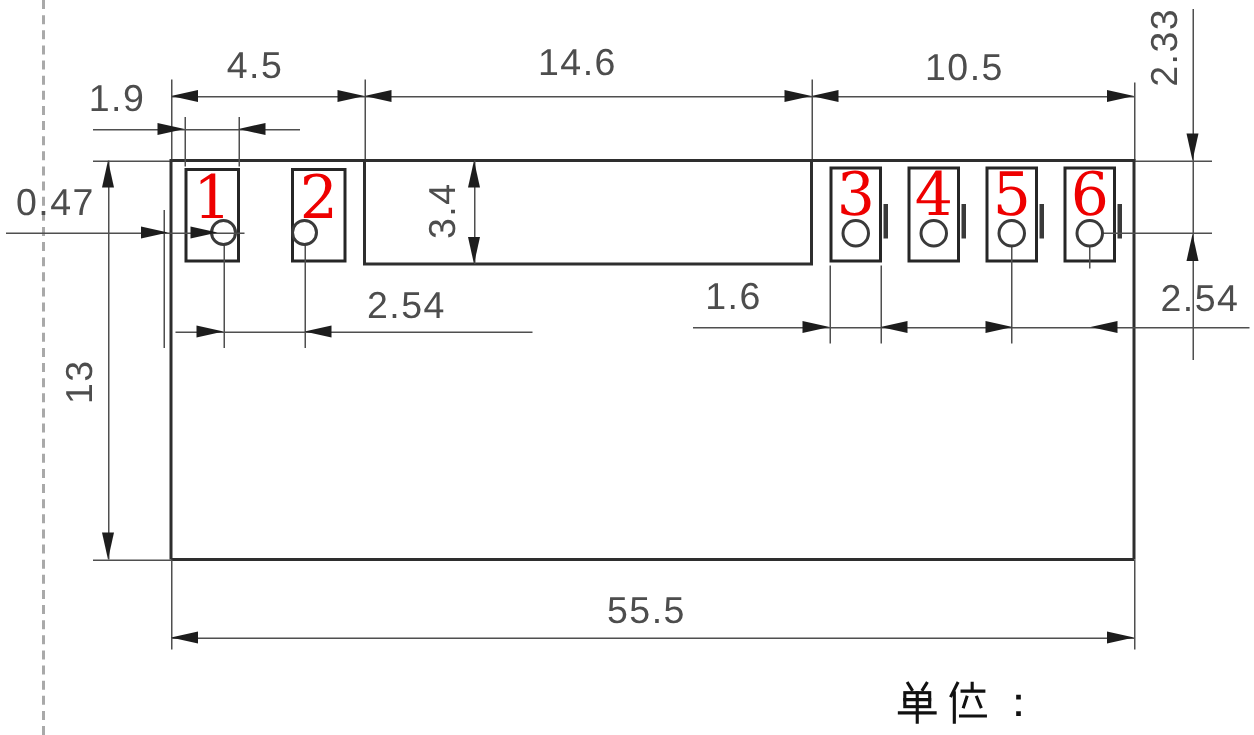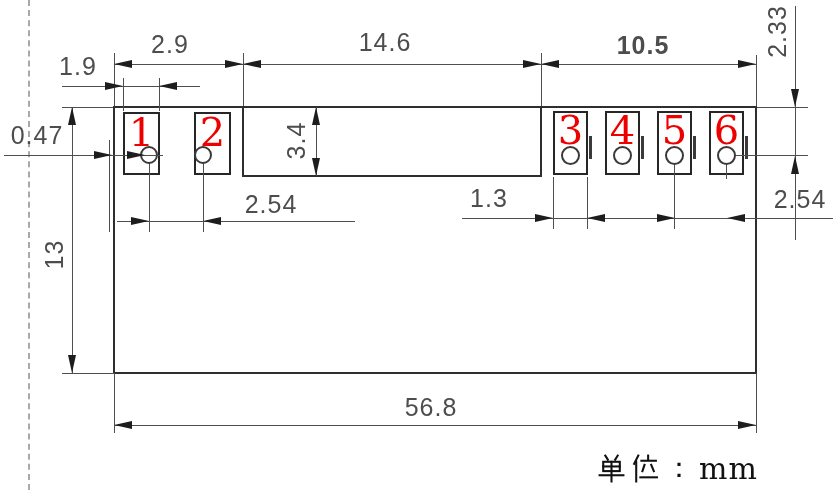--- a/index.html
+++ b/index.html
@@ -96,23 +96,23 @@
   <span class="pin" style="left:660px;top:112px;width:29px;">5</span>
   <span class="pin" style="left:712px;top:112px;width:29px;">6</span>
 
   <div class="hl" style="left:114px;top:64px;width:642px;"></div>
   <i class="ar l" style="left:114px;top:60px;"></i>
   <i class="ar r" style="left:225px;top:60px;"></i>
   <i class="ar l" style="left:243px;top:60px;"></i>
   <i class="ar r" style="left:523px;top:60px;"></i>
   <i class="ar l" style="left:541px;top:60px;"></i>
   <i class="ar r" style="left:738px;top:60px;"></i>
-  <span class="dimtext" style="left:144px;top:32px;width:52px;">2.9</span>
+  <span class="dimtext" style="left:144px;top:32px;width:52px;">4.5</span>
   <span class="dimtext" style="left:352px;top:30px;width:66px;text-align:center;">14.6</span>
-  <span class="dimtext" style="left:613px;top:33px;width:60px;font-weight:bold;">10.5</span>
+  <span class="dimtext" style="left:613px;top:33px;width:60px;">10.5</span>
 
   <div class="vl" style="left:123px;top:78px;height:33px;"></div>
   <div class="vl" style="left:159px;top:78px;height:33px;"></div>
   <div class="hl" style="left:62px;top:86px;width:138px;"></div>
   <i class="ar r" style="left:105px;top:82px;"></i>
   <i class="ar l" style="left:159px;top:82px;"></i>
   <span class="dimtext" style="left:58px;top:54px;width:40px;">1.9</span>
 
   <div class="hl" style="left:4px;top:155px;width:159px;"></div>
   <i class="ar r" style="left:94px;top:151px;"></i>
@@ -134,32 +134,32 @@
   <i class="ar l" style="left:203px;top:217px;"></i>
   <span class="dimtext" style="left:242px;top:192px;width:58px;">2.54</span>
 
   <div class="vl" style="left:553px;top:177px;height:52px;"></div>
   <div class="vl" style="left:587px;top:177px;height:52px;"></div>
   <div class="hl" style="left:462px;top:218px;width:371px;"></div>
   <i class="ar r" style="left:535px;top:214px;"></i>
   <i class="ar l" style="left:587px;top:214px;"></i>
   <i class="ar r" style="left:657px;top:214px;"></i>
   <i class="ar l" style="left:727px;top:214px;"></i>
-  <span class="dimtext" style="left:468px;top:186px;width:42px;">1.3</span>
+  <span class="dimtext" style="left:468px;top:186px;width:42px;">1.6</span>
   <span class="dimtext" style="left:771px;top:187px;width:58px;">2.54</span>
 
   <div class="vl" style="left:795px;top:6px;height:234px;"></div>
   <i class="ar d" style="left:791px;top:89px;"></i>
   <i class="ar u" style="left:791px;top:156px;"></i>
   <span class="dimtext vtext" style="left:748px;top:19px;width:58px;">2.33</span>
 
   <div class="hl" style="left:114px;top:425px;width:642px;"></div>
   <i class="ar l" style="left:114px;top:421px;"></i>
   <i class="ar r" style="left:738px;top:421px;"></i>
-  <span class="dimtext" style="left:402px;top:395px;width:58px;">56.8</span>
+  <span class="dimtext" style="left:402px;top:395px;width:58px;">55.5</span>
 
   <div class="unit" aria-label="单位：mm">
     <svg width="29" height="30" viewBox="0 0 28 28">
       <g class="hanzi">
         <line x1="8" y1="2" x2="10.5" y2="6"></line>
           <line x1="20" y1="2" x2="17.5" y2="6"></line>
         <rect x="6" y="8" width="16" height="9"></rect>
         <line x1="6" y1="12.5" x2="22" y2="12.5"></line>
         <line x1="2.5" y1="21" x2="25.5" y2="21"></line>
         <line x1="14" y1="8" x2="14" y2="27"></line>
@@ -170,16 +170,15 @@
         <line x1="8" y1="2" x2="4" y2="10"></line>
           <line x1="6" y1="8" x2="6" y2="27"></line>
         <line x1="17.5" y1="2" x2="17.5" y2="6"></line>
         <line x1="11" y1="7" x2="25" y2="7"></line>
         <line x1="14" y1="11" x2="12" y2="17"></line>
         <line x1="20.5" y1="11" x2="23" y2="17"></line>
         <line x1="10" y1="23" x2="26" y2="23"></line>
       </g>
     </svg>
     <span class="colon">：</span>
-    <span class="mm">mm</span>
   </div>
 
 </div>
 
 </body></html>

